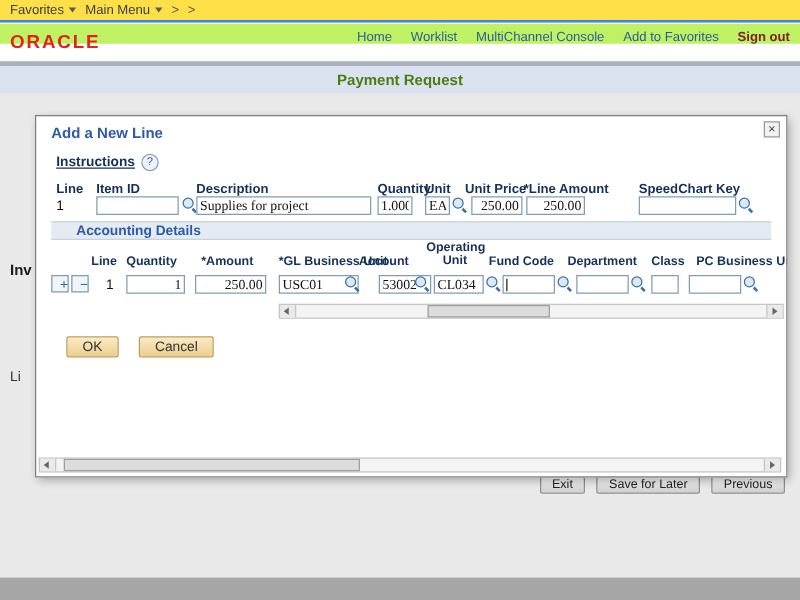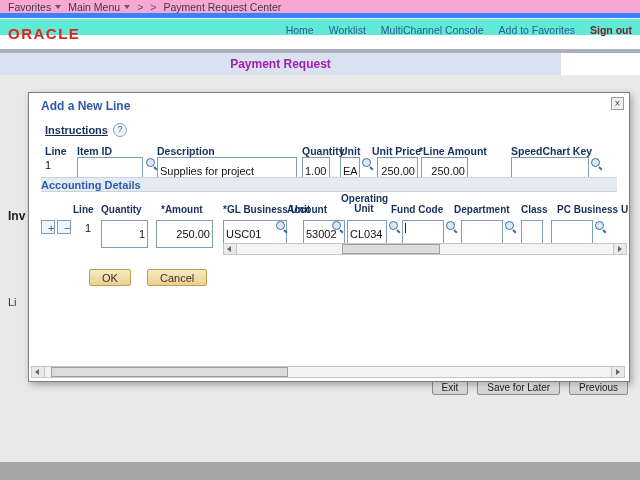--- a/index.html
+++ b/index.html
@@ -1,32 +1,32 @@
 <!DOCTYPE html>
 <html><head>
 <meta charset="utf-8">
 <style>
   html,body{margin:0;padding:0;background:#a6a6a6;}
   .screen{position:relative;width:640px;height:480px;font-family:"Liberation Sans",sans-serif;background:#fff;overflow:hidden;}
 
   
-  .topbar{position:absolute;top:0;left:0;width:640px;height:18px;background:#f9a8d4;border-bottom:5px solid #3b82f6;display:flex;align-items:center;gap:7px;padding-left:8px;box-sizing:border-box;font-size:10.5px;color:#3c3c46;}
+  .topbar{position:absolute;top:0;left:0;width:640px;height:18px;background:#fde047;border-bottom:2px solid #3b82f6;display:flex;align-items:center;gap:7px;padding-left:8px;box-sizing:border-box;font-size:10.5px;color:#3c3c46;}
   .crumb{display:inline-flex;align-items:center;gap:4px;cursor:pointer;white-space:nowrap;}
   .caret{width:0;height:0;border-left:3px solid transparent;border-right:3px solid transparent;border-top:4px solid #5a5a64;display:inline-block;}
   .sep{color:#55555f;}
 
   
-  .linkbar{position:absolute;top:19px;left:0;width:640px;height:16px;background:#5eead4;}
+  .linkbar{position:absolute;top:19px;left:0;width:640px;height:16px;background:#bef264;}
   .logo{position:absolute;left:8px;top:6px;font-size:15px;font-weight:bold;color:#e2231a;letter-spacing:1.5px;}
   .hlinks{position:absolute;right:8px;top:5px;display:flex;gap:15px;font-size:10.5px;align-items:center;}
   .hlink{color:#2d5b9a;cursor:pointer;white-space:nowrap;}
   .signout{color:#7d2027;font-weight:bold;cursor:pointer;}
 
   .graystrip{position:absolute;top:49px;left:0;width:640px;height:4px;background:#aab0bd;}
-  .titleband{position:absolute;top:53px;left:0;width:561px;height:22px;background:#dbe2ef;text-align:center;line-height:22px;font-size:12px;font-weight:bold;color:#a21caf;}
+  .titleband{position:absolute;top:53px;left:0;width:640px;height:22px;background:#dbe2ef;text-align:center;line-height:22px;font-size:12px;font-weight:bold;color:#4d7c0f;}
 
   
   .content{position:absolute;top:75px;left:0;width:640px;height:387px;background:#e9e9e9;}
   .stepline{position:absolute;top:88px;left:96px;width:470px;height:1px;background:#909090;}
   .step{position:absolute;top:82px;width:11px;height:11px;box-sizing:border-box;}
   .step.blue{background:#93a9cf;border:1px solid #4f6a96;}
   .step.tan{background:#dcbd62;border:1px solid #9a7c28;}
   .step.gray{background:#c6c6c6;border:1px solid #8f8f8f;}
   .bgtext1{position:absolute;left:8px;top:134px;font-weight:bold;font-size:12px;color:#1c1c1c;}
   .bgtext2{position:absolute;left:8px;top:221px;font-size:11px;color:#333;}
@@ -36,37 +36,37 @@
 
   
   .modal{position:absolute;left:28px;top:92px;width:600px;height:288px;background:#fff;border:1px solid #7e7e7e;box-shadow:2px 3px 7px rgba(0,0,0,.3);overflow:hidden;}
   .modal-title{position:absolute;left:12px;top:6px;font-size:12px;font-weight:bold;color:#2e5aa8;}
   .modal-close{position:absolute;right:5px;top:4px;width:13px;height:13px;border:1px solid #9a9a9a;font-size:10px;line-height:12px;text-align:center;color:#444;cursor:pointer;background:#f2f2f2;box-sizing:border-box;}
   .instructions{position:absolute;left:16px;top:31px;font-size:11px;font-weight:bold;color:#16305c;cursor:pointer;text-decoration:underline;}
   .help-icon{position:absolute;left:84px;top:30px;width:12px;height:12px;border:1px solid #8aa0b8;border-radius:50%;font-size:9px;line-height:11px;text-align:center;color:#2d5b9a;background:#eef3f8;cursor:pointer;}
   .help-icon::after{content:"?";}
 
   .flabel{position:absolute;top:52px;font-size:10.5px;font-weight:bold;color:#16305c;white-space:nowrap;}
-  .pinput{position:absolute;height:15px;border:1px solid #7f9db9;font-size:11px;font-family:Liberation Sans, sans-serif;padding:13px 2px;box-sizing:border-box;background:#fff;color:#111;}
+  .pinput{position:absolute;height:15px;border:1px solid #7f9db9;font-size:11px;font-family:Liberation Serif, serif;padding:0 2px;box-sizing:border-box;background:#fff;color:#111;}
   .num{text-align:right;}
   .plain{position:absolute;font-size:11px;color:#111;}
 
   .mag{position:absolute;width:13px;height:13px;cursor:pointer;}
   .mag::before{content:"";position:absolute;left:1px;top:1px;width:7px;height:7px;border:1px solid #3a6ea5;border-radius:50%;background:#dce9f5;}
   .mag::after{content:"";position:absolute;left:9px;top:9px;width:4px;height:2px;background:#3a6ea5;transform:rotate(45deg);transform-origin:left center;}
 
-  .acct-bar{position:absolute;left:12px;top:84px;width:576px;height:15px;background:#e4ebf2;border-top:1px solid #c8d2dc;border-bottom:1px solid #c8d2dc;font-size:11px;font-weight:bold;color:#2e5aa8;line-height:15px;padding-left:0;box-sizing:border-box;}
+  .acct-bar{position:absolute;left:12px;top:84px;width:576px;height:15px;background:#e4ebf2;border-top:1px solid #c8d2dc;border-bottom:1px solid #c8d2dc;font-size:11px;font-weight:bold;color:#2e5aa8;line-height:15px;padding-left:20px;box-sizing:border-box;}
 
   .ghead{position:absolute;font-size:10px;font-weight:bold;color:#16305c;white-space:nowrap;text-align:center;}
   .ghead.wrap{white-space:normal;line-height:10px;}
 
   .rowbtn{position:absolute;top:127px;width:14px;height:14px;border:1px solid #7f9db9;background:#f0f5fa;font-size:11px;line-height:12px;text-align:center;color:#2d6a9a;cursor:pointer;box-sizing:border-box;}
   .caretline{position:absolute;left:376px;top:130px;width:1px;height:10px;background:#222;}
 
-  .tanbtn{position:absolute;top:176px;height:17px;font-size:11px;font-family:inherit;background:linear-gradient(#faeac6,#ecce8f);border:1px solid #bf9c55;border-radius:2px;padding:0 12px;cursor:pointer;color:#333;margin-left:36px;}
+  .tanbtn{position:absolute;top:176px;height:17px;font-size:11px;font-family:inherit;background:linear-gradient(#faeac6,#ecce8f);border:1px solid #bf9c55;border-radius:2px;padding:0 12px;cursor:pointer;color:#333;}
 
   .hscroll{position:absolute;height:12px;background:#f4f4f4;border:1px solid #c6c6c6;box-sizing:border-box;display:flex;}
   .hs-btn{flex:0 0 12px;background:#e9e9e9;position:relative;cursor:pointer;}
   .hs-btn.left{border-right:1px solid #c6c6c6;}
   .hs-btn.right{border-left:1px solid #c6c6c6;}
   .hs-btn.left::after{content:"";position:absolute;top:2px;left:3px;border-right:4px solid #666;border-top:3px solid transparent;border-bottom:3px solid transparent;}
   .hs-btn.right::after{content:"";position:absolute;top:2px;left:4px;border-left:4px solid #666;border-top:3px solid transparent;border-bottom:3px solid transparent;}
   .hs-track{flex:1;position:relative;}
   .hs-thumb{position:absolute;top:0;bottom:0;background:#dcdcdc;border:1px solid #9f9f9f;box-sizing:border-box;cursor:grab;}
 </style>
@@ -79,23 +79,20 @@
     <span class="crumb">
       <span>Favorites</span>
       <i class="caret"></i>
     </span>
     <span class="crumb">
       <span>Main Menu</span>
       <i class="caret"></i>
     </span>
     <span class="sep">&gt;</span>
     <span class="sep">&gt;</span>
-    <span class="crumb">
-      <span>Payment Request Center</span>
-    </span>
   </div>
 
   <div class="linkbar">
     <span class="logo">ORACLE</span>
     <span class="hlinks">
       <span class="hlink">Home</span>
       <span class="hlink">Worklist</span>
       <span class="hlink">MultiChannel Console</span>
       <span class="hlink">Add to Favorites</span>
       <span class="signout">Sign out</span>

